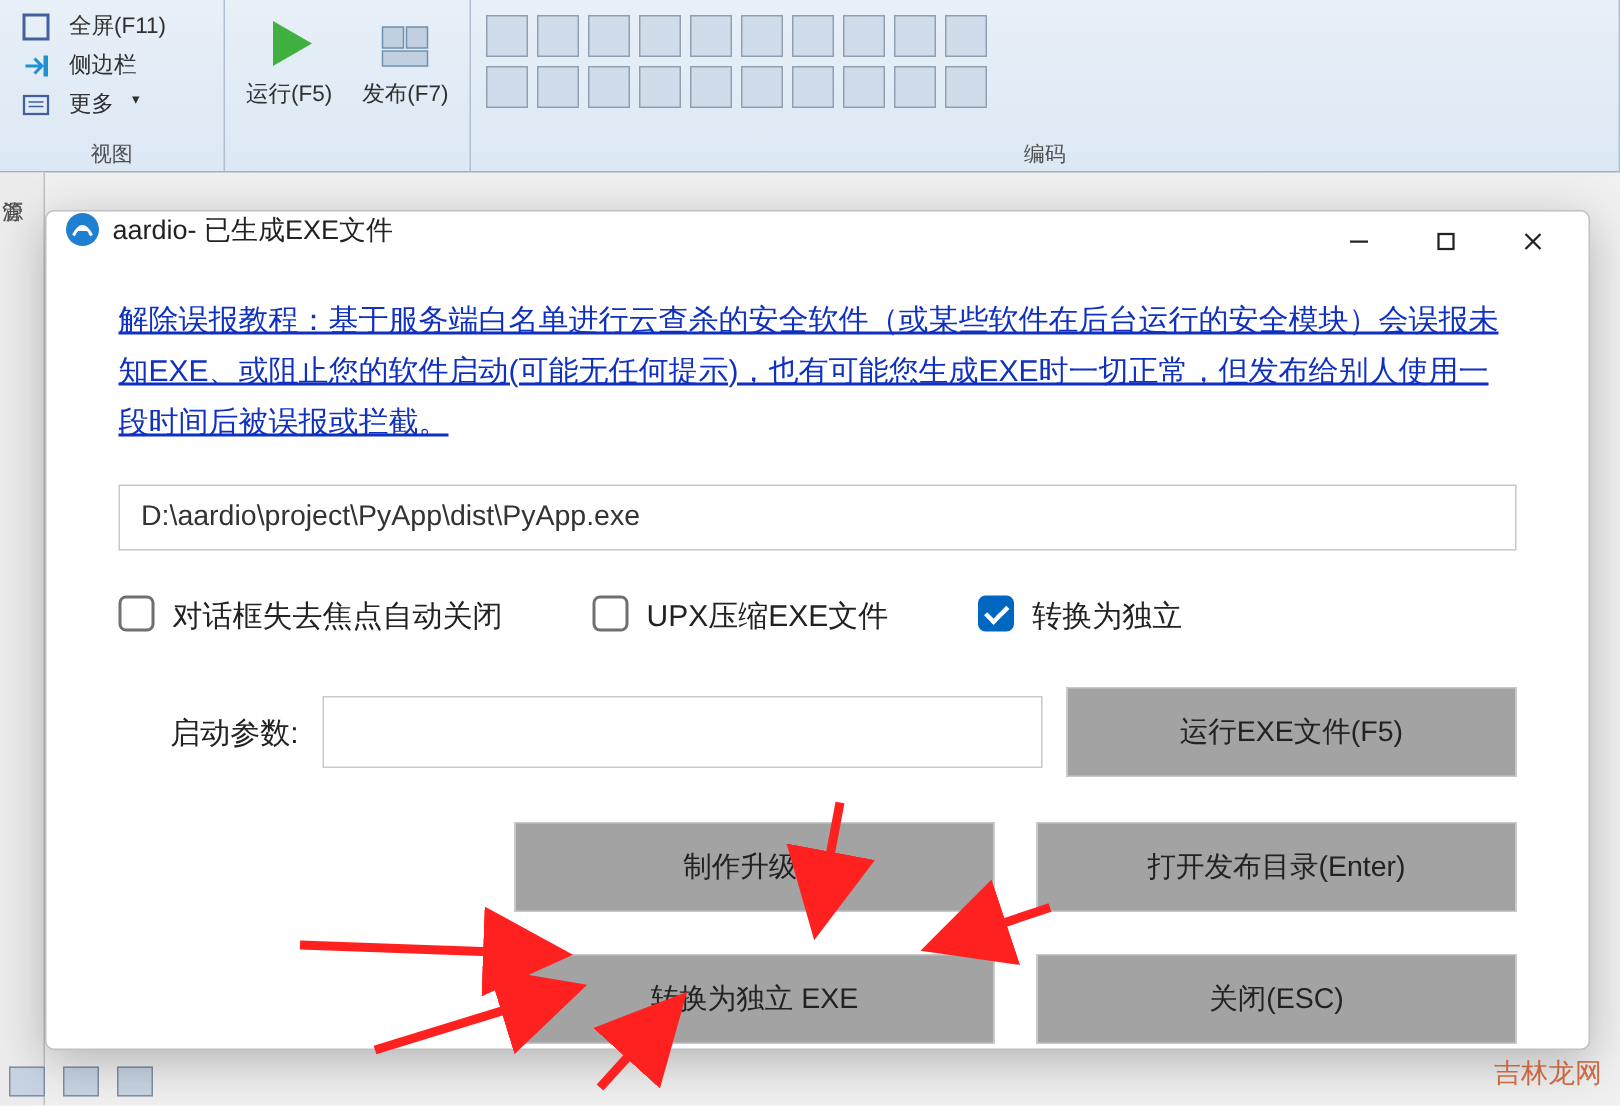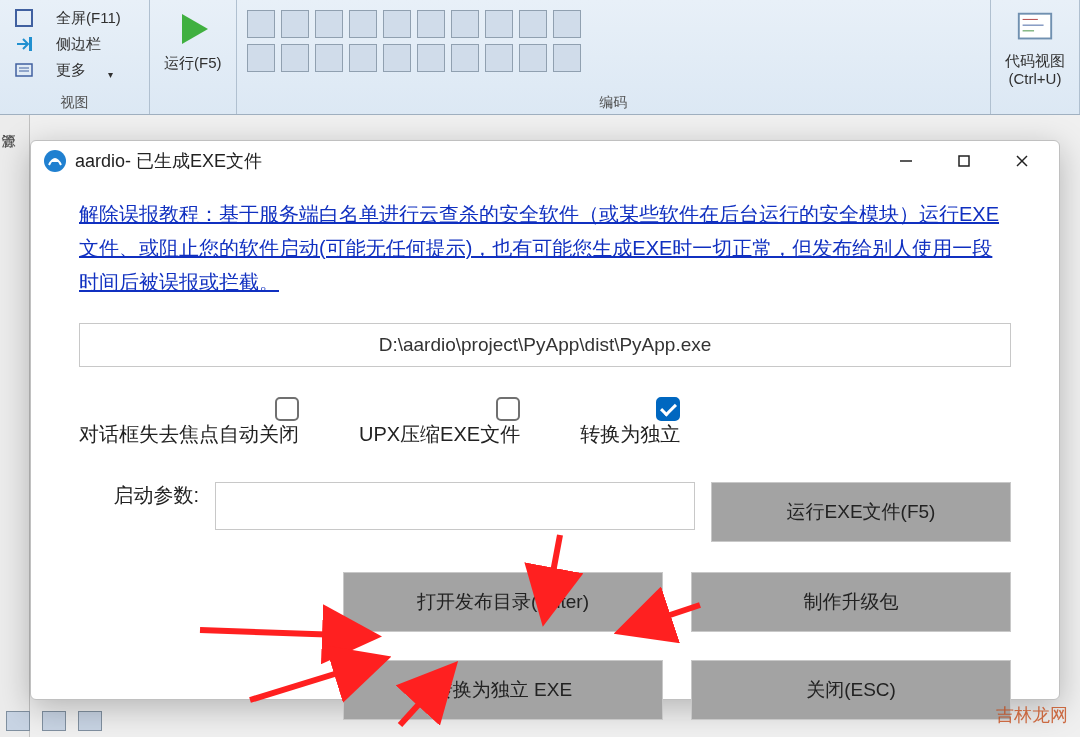--- a/index.html
+++ b/index.html
@@ -57,22 +57,22 @@
     }
     .ribbon-big-btn-label { font-size: 15px; color: #303030; white-space: nowrap; line-height: 1.2; }
     .ribbon-small-list {
       display: flex;
       flex-direction: column;
       gap: 2px;
       padding: 2px 6px;
     }
     .ribbon-small-btn {
       display: flex;
-      align-items: flex-end;
-      gap: 22px;
+      align-items: flex-start;
+      gap: 12px;
       padding: 2px 4px;
       cursor: pointer;
       font-size: 15px;
       color: #303030;
     }
     .ribbon-small-icon { width: 20px; height: 20px; }
     .ribbon-icon-grid {
       display: grid;
       grid-template-columns: repeat(10, 30px);
       grid-auto-rows: 30px;
@@ -101,21 +101,20 @@
       background: #ffffff;
       border: 1px solid #c0c0c0;
       border-radius: 6px;
       box-shadow: 0 8px 32px rgba(0,0,0,0.25);
       display: flex;
       flex-direction: column;
     }
     .titlebar {
       height: 44px;
       display: flex;
-      align-items: center;
       padding: 0 8px 0 12px;
       border-bottom: none;
     }
     .titlebar-icon {
       width: 24px;
       height: 24px;
       margin-right: 8px;
     }
     .titlebar-text { font-size: 18px; color: #222; flex: 0 0 auto; }
     .titlebar-spacer { flex: 1; }
@@ -145,31 +144,30 @@
     }
     .path-input {
       width: 100%;
       height: 44px;
       border: 1px solid #c8c8c8;
       padding: 0 14px;
       font-size: 19px;
       font-family: inherit;
       color: #333;
       margin-bottom: 30px;
-      text-align: center;
     }
     .check-row {
       display: flex;
       gap: 60px;
       align-items: center;
       margin-bottom: 34px;
       font-size: 20px;
       color: #222;
     }
-    .check-item { display: flex; align-items: flex-end; gap: 0; cursor: pointer; flex-direction: column; }
+    .check-item { display: flex; align-items: flex-start; gap: 12px; cursor: pointer; }
     .checkbox {
       width: 24px;
       height: 24px;
       border: 2px solid #707070;
       border-radius: 5px;
       background: #fff;
       display: inline-flex;
       align-items: center;
       justify-content: center;
     }
@@ -181,21 +179,21 @@
       content: "";
       width: 6px;
       height: 12px;
       border: solid white;
       border-width: 0 3px 3px 0;
       transform: rotate(45deg) translate(-1px, -1px);
     }
     
     .param-row {
       display: flex;
-      align-items: flex-start;
+      align-items: center;
       gap: 16px;
       margin-bottom: 30px;
     }
     .param-label { font-size: 20px; color: #222; width: 120px; text-align: right; }
     .param-input {
       flex: 1;
       height: 48px;
       border: 1px solid #c8c8c8;
       padding: 0 12px;
       font-size: 18px;
@@ -284,20 +282,28 @@
 
 
   <div class="ribbon-group">
     <div class="ribbon-group-buttons">
       <div class="ribbon-big-btn">
         <svg class="ribbon-big-icon" viewBox="0 0 42 42">
             <path d="M10 6 L36 21 L10 36 Z" fill="#40b040"></path>
           </svg>
         <span class="ribbon-big-btn-label">运行(F5)</span>
       </div>
+      <div class="ribbon-big-btn">
+        <svg class="ribbon-big-icon" viewBox="0 0 42 42">
+            <rect x="6" y="10" width="14" height="14" fill="#c0d0e0" stroke="#7090b0"></rect>
+            <rect x="22" y="10" width="14" height="14" fill="#c0d0e0" stroke="#7090b0"></rect>
+            <rect x="6" y="26" width="30" height="10" fill="#c0d0e0" stroke="#7090b0"></rect>
+          </svg>
+        <span class="ribbon-big-btn-label">发布(F7)</span>
+      </div>
     </div>
   </div>
 
   <div class="ribbon-group" style="flex:1;">
     <div class="ribbon-group-buttons" style="flex-wrap:wrap;">
       <div class="ribbon-icon-grid">
         <div class="ribbon-mini-icon"></div>
         <div class="ribbon-mini-icon"></div>
         <div class="ribbon-mini-icon"></div>
         <div class="ribbon-mini-icon"></div>
@@ -315,34 +321,20 @@
         <div class="ribbon-mini-icon"></div>
         <div class="ribbon-mini-icon"></div>
         <div class="ribbon-mini-icon"></div>
         <div class="ribbon-mini-icon"></div>
         <div class="ribbon-mini-icon"></div>
       </div>
     </div>
     <div class="ribbon-group-label">编码</div>
   </div>
 
-  <div class="ribbon-group">
-    <div class="ribbon-group-buttons">
-      <div class="ribbon-big-btn">
-        <svg class="ribbon-big-icon" viewBox="0 0 42 42">
-            <rect x="4" y="6" width="34" height="26" fill="#fff" stroke="#7090b0" stroke-width="2"></rect>
-            <line x1="8" y1="12" x2="24" y2="12" stroke="#b04040"></line>
-            <line x1="8" y1="18" x2="30" y2="18" stroke="#4060a0"></line>
-            <line x1="8" y1="24" x2="20" y2="24" stroke="#409040"></line>
-          </svg>
-        <span class="ribbon-big-btn-label">代码视图</span>
-        <span class="ribbon-big-btn-label">(Ctrl+U)</span>
-      </div>
-    </div>
-  </div>
 
 </div>
 
 <div class="bg-left">
   <div class="bg-left-text">源管</div>
 </div>
 
 <div class="bg-bottom-icons">
   <div></div>
   <div></div>
@@ -371,21 +363,21 @@
       <div class="win-btn close">
         <svg viewBox="0 0 14 14">
             <line x1="2" y1="2" x2="12" y2="12" stroke="#222" stroke-width="1.5"></line>
             <line x1="12" y1="2" x2="2" y2="12" stroke="#222" stroke-width="1.5"></line>
           </svg>
       </div>
     </div>
   </div>
 
   <div class="dialog-body">
-    <a class="warning-link">解除误报教程：基于服务端白名单进行云查杀的安全软件（或某些软件在后台运行的安全模块）运行EXE文件、或阻止您的软件启动(可能无任何提示)，也有可能您生成EXE时一切正常，但发布给别人使用一段时间后被误报或拦截。</a>
+    <a class="warning-link">解除误报教程：基于服务端白名单进行云查杀的安全软件（或某些软件在后台运行的安全模块）会误报未知EXE、或阻止您的软件启动(可能无任何提示)，也有可能您生成EXE时一切正常，但发布给别人使用一段时间后被误报或拦截。</a>
 
     <input class="path-input" type="text" readonly="" value="D:\aardio\project\PyApp\dist\PyApp.exe" style="">
 
     <div class="check-row">
       <label class="check-item">
         <span class="checkbox"></span>
         <span>对话框失去焦点自动关闭</span>
       </label>
       <label class="check-item">
         <span class="checkbox"></span>
@@ -397,22 +389,22 @@
       </label>
     </div>
 
     <div class="param-row">
       <span class="param-label">启动参数:</span>
       <input class="param-input" type="text" value="" style="">
       <button class="big-btn" style="width: 300px;">运行EXE文件(F5)</button>
     </div>
 
     <div class="btn-grid">
+      <button class="big-btn">制作升级包</button>
       <button class="big-btn">打开发布目录(Enter)</button>
-      <button class="big-btn">制作升级包</button>
       <button class="big-btn">转换为独立 EXE</button>
       <button class="big-btn">关闭(ESC)</button>
     </div>
   </div>
 </div>
 
 <svg class="arrow" style="left: 0; top: 0;" width="1080" height="737">
   <defs>
     <marker id="ah" markerWidth="10" markerHeight="10" refX="8" refY="5" orient="auto">
       <path d="M0,0 L10,5 L0,10 Z" class="arrow-head"></path>

